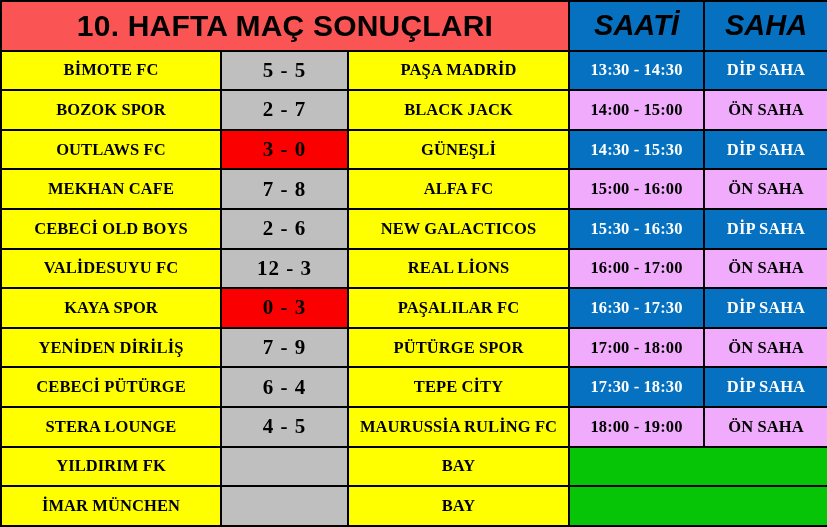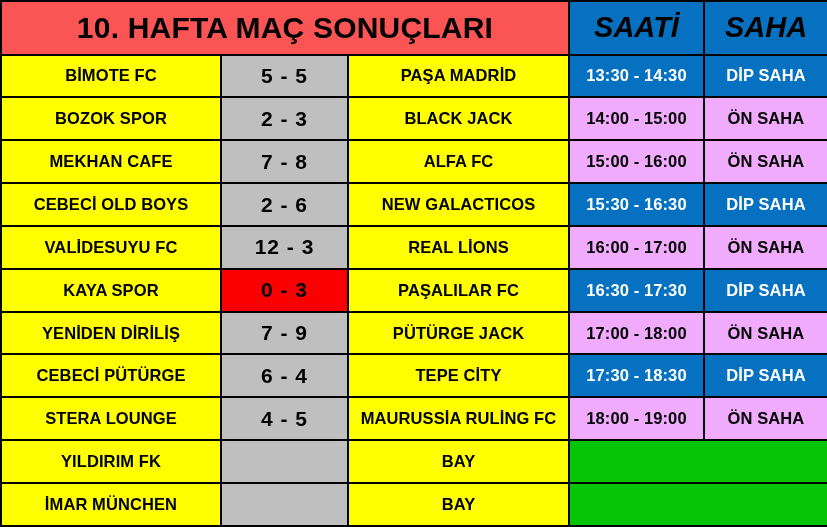--- a/index.html
+++ b/index.html
@@ -43,21 +43,21 @@
     border-left-width: 2px;
   }
   td.head-time, td.head-field {
     background: #0571c0;
     color: #000000;
     font-size: 29px;
     font-style: italic;
   }
 
   
-  tr.match-row { height: 32px; }
+  tr.match-row { height: 32px; font-family: Liberation Serif, serif; }
 
   td.team {
     background: #ffff00;
     color: #000000;
     font-size: 16.5px;
     letter-spacing: .1px;
   }
   td.score {
     background: #bfbfbf;
     color: #000000;
@@ -110,24 +110,31 @@
     </tr>
   <tr class="match-row">
         <td class="team">BİMOTE FC</td>
         <td class="score">5 - 5</td>
         <td class="team">PAŞA MADRİD</td>
         <td class="time slot-dip">13:30 - 14:30</td>
         <td class="field slot-dip">DİP SAHA</td>
       </tr>
       <tr class="match-row">
         <td class="team">BOZOK SPOR</td>
-        <td class="score">2 - 3</td>
+        <td class="score">2 - 7</td>
         <td class="team">BLACK JACK</td>
         <td class="time slot-on">14:00 - 15:00</td>
         <td class="field slot-on">ÖN SAHA</td>
+      </tr>
+      <tr class="match-row">
+        <td class="team">OUTLAWS FC</td>
+        <td class="score score-upset">3 - 0</td>
+        <td class="team">GÜNEŞLİ</td>
+        <td class="time slot-dip">14:30 - 15:30</td>
+        <td class="field slot-dip">DİP SAHA</td>
       </tr>
       <tr class="match-row">
         <td class="team">MEKHAN CAFE</td>
         <td class="score">7 - 8</td>
         <td class="team">ALFA FC</td>
         <td class="time slot-on">15:00 - 16:00</td>
         <td class="field slot-on">ÖN SAHA</td>
       </tr>
       <tr class="match-row">
         <td class="team">CEBECİ OLD BOYS</td>
@@ -146,21 +153,21 @@
       <tr class="match-row">
         <td class="team">KAYA SPOR</td>
         <td class="score score-upset">0 - 3</td>
         <td class="team">PAŞALILAR FC</td>
         <td class="time slot-dip">16:30 - 17:30</td>
         <td class="field slot-dip">DİP SAHA</td>
       </tr>
       <tr class="match-row">
         <td class="team">YENİDEN DİRİLİŞ</td>
         <td class="score">7 - 9</td>
-        <td class="team">PÜTÜRGE JACK</td>
+        <td class="team">PÜTÜRGE SPOR</td>
         <td class="time slot-on">17:00 - 18:00</td>
         <td class="field slot-on">ÖN SAHA</td>
       </tr>
       <tr class="match-row">
         <td class="team">CEBECİ PÜTÜRGE</td>
         <td class="score">6 - 4</td>
         <td class="team">TEPE CİTY</td>
         <td class="time slot-dip">17:30 - 18:30</td>
         <td class="field slot-dip">DİP SAHA</td>
       </tr>

